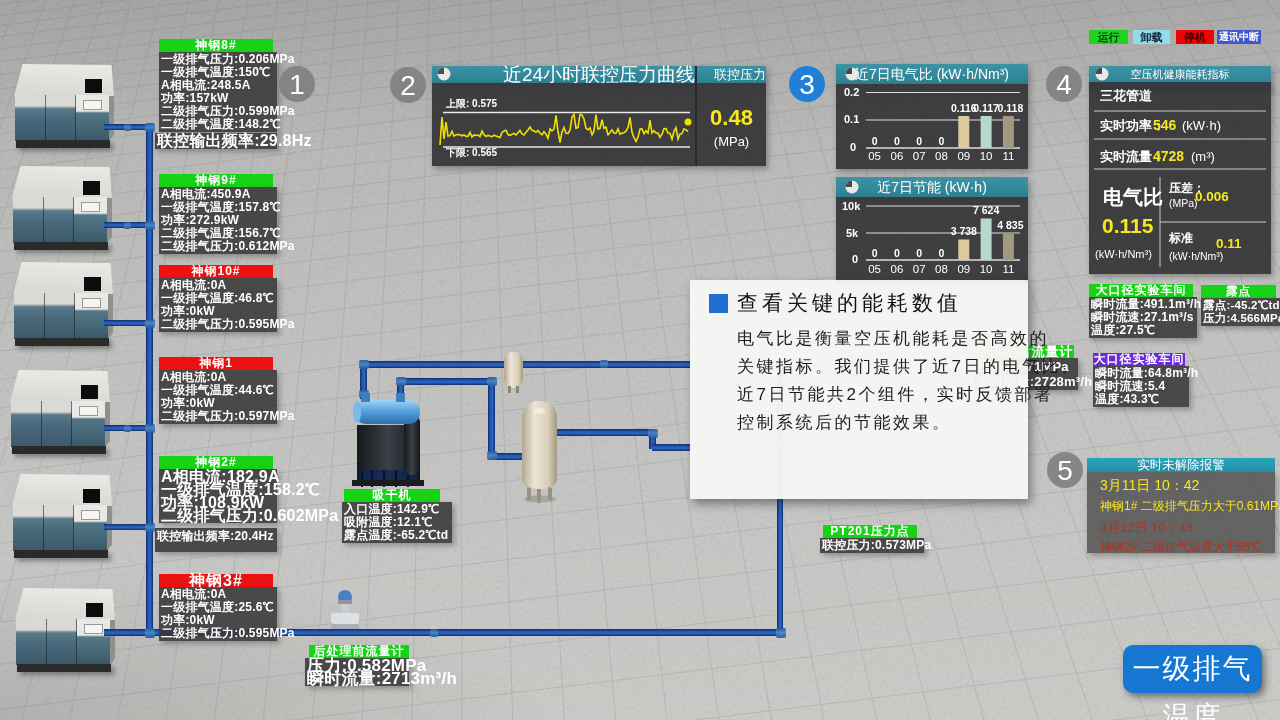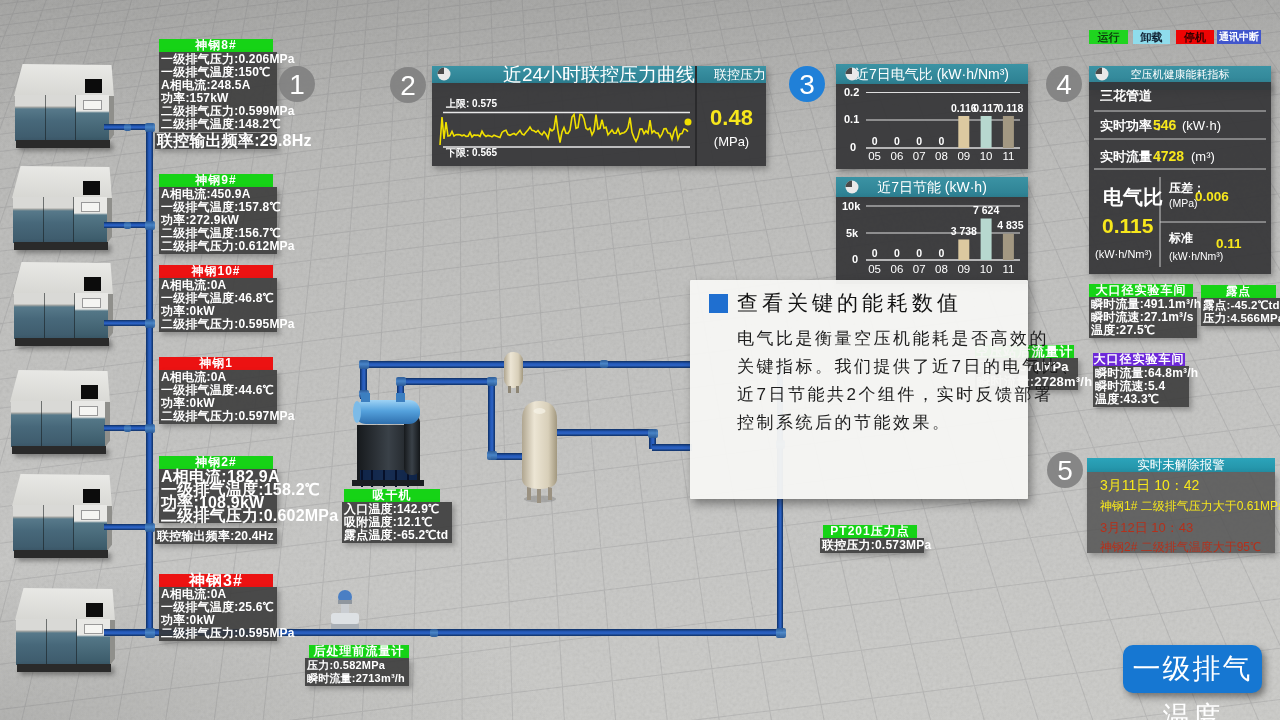--- a/index.html
+++ b/index.html
@@ -352,37 +352,37 @@
     <div style="height:13px;line-height:13px;white-space:nowrap">二级排气压力:0.597MPa</div>
   </div>
 <div class="lh" style="left:159px;top:456px;width:114px;height:13px;background:#16d316;font-size:12px;line-height:13px">神钢2#</div>
 <div class="lb" style="left:159px;top:469px;width:114px;font-size:16px">
     <div style="height:13px;line-height:13px;white-space:nowrap">A相电流:182.9A</div>
     <div style="height:13px;line-height:13px;white-space:nowrap">一级排气温度:158.2℃</div>
     <div style="height:13px;line-height:13px;white-space:nowrap">功率:108.9kW</div>
     <div style="height:13px;line-height:13px;white-space:nowrap">二级排气压力:0.602MPa</div>
   </div>
 <div class="lb" style="left:155px;top:528px;width:118px;font-size:12px">
-    <div style="height:14px;line-height:14px;white-space:nowrap">联控输出频率:20.4Hz</div>
+    <div style="height:22px;line-height:14px;white-space:nowrap">联控输出频率:20.4Hz</div>
   </div>
 <div class="lh" style="left:159px;top:574px;width:114px;height:13px;background:#ec1212;font-size:16px;line-height:13px">神钢3#</div>
 <div class="lb" style="left:159px;top:587px;width:114px;font-size:12px">
     <div style="height:13px;line-height:13px;white-space:nowrap">A相电流:0A</div>
     <div style="height:13px;line-height:13px;white-space:nowrap">一级排气温度:25.6℃</div>
     <div style="height:13px;line-height:13px;white-space:nowrap">功率:0kW</div>
     <div style="height:13px;line-height:13px;white-space:nowrap">二级排气压力:0.595MPa</div>
   </div>
 <div class="lh" style="left:344px;top:489px;width:96px;height:13px;background:#16d316;font-size:12px;line-height:13px">吸干机</div>
 <div class="lb" style="left:342px;top:502px;width:106px;font-size:12px">
     <div style="height:13px;line-height:13px;white-space:nowrap">入口温度:142.9℃</div>
     <div style="height:13px;line-height:13px;white-space:nowrap">吸附温度:12.1℃</div>
     <div style="height:13px;line-height:13px;white-space:nowrap">露点温度:-65.2℃td</div>
   </div>
 <div class="lh" style="left:309px;top:645px;width:100px;height:13px;background:#16d316;font-size:12px;line-height:13px">后处理前流量计</div>
-<div class="lb" style="left:305px;top:658px;width:100px;font-size:11px">
+<div class="lb" style="left:305px;top:658px;width:100px;font-size:17px">
     <div style="height:13px;line-height:13px;white-space:nowrap">压力:0.582MPa</div>
     <div style="height:13px;line-height:13px;white-space:nowrap">瞬时流量:2713m³/h</div>
   </div>
 <div class="lh" style="left:823px;top:525px;width:94px;height:13px;background:#16d316;font-size:12px;line-height:13px">PT201压力点</div>
 <div class="lb" style="left:820px;top:538px;width:100px;font-size:12px">
     <div style="height:13px;line-height:13px;white-space:nowrap">联控压力:0.573MPa</div>
   </div>
 <div class="lh" style="left:975px;top:345px;width:99px;height:13px;background:#16d316;font-size:13px;line-height:13px">空压站后流量计</div>
 <div class="lb" style="left:975px;top:358px;width:99px;font-size:13px">
     <div style="height:15px;line-height:15px;white-space:nowrap">压力:0.571MPa</div>

